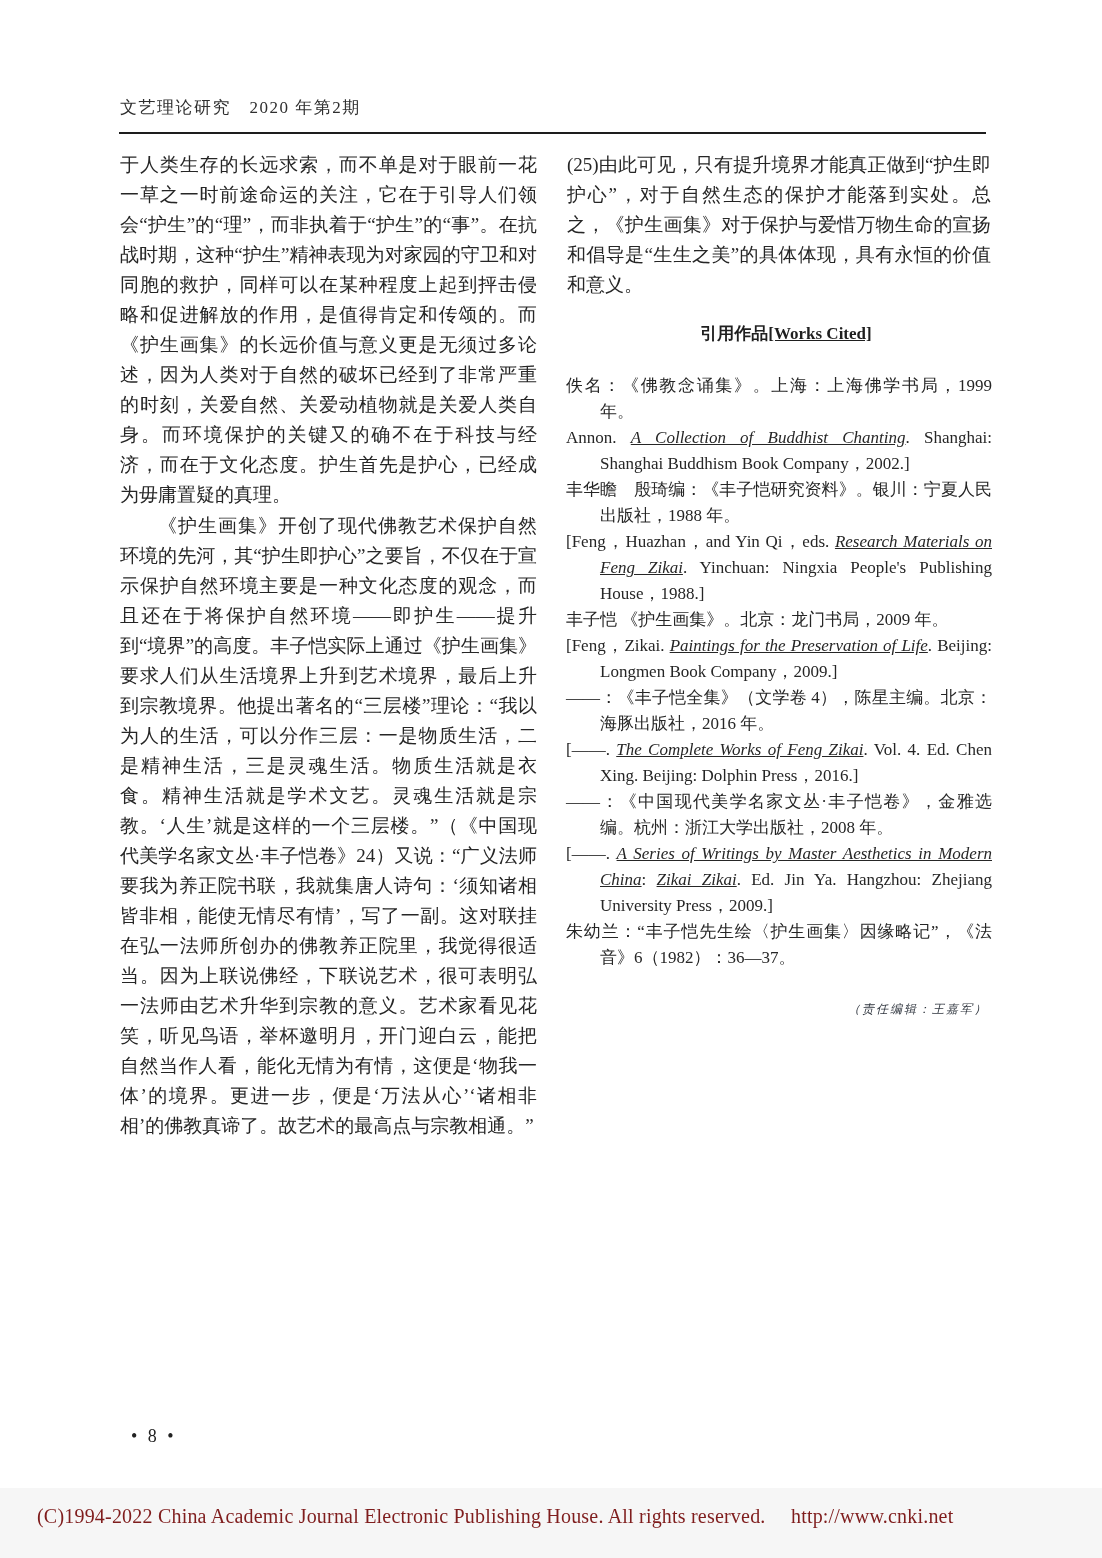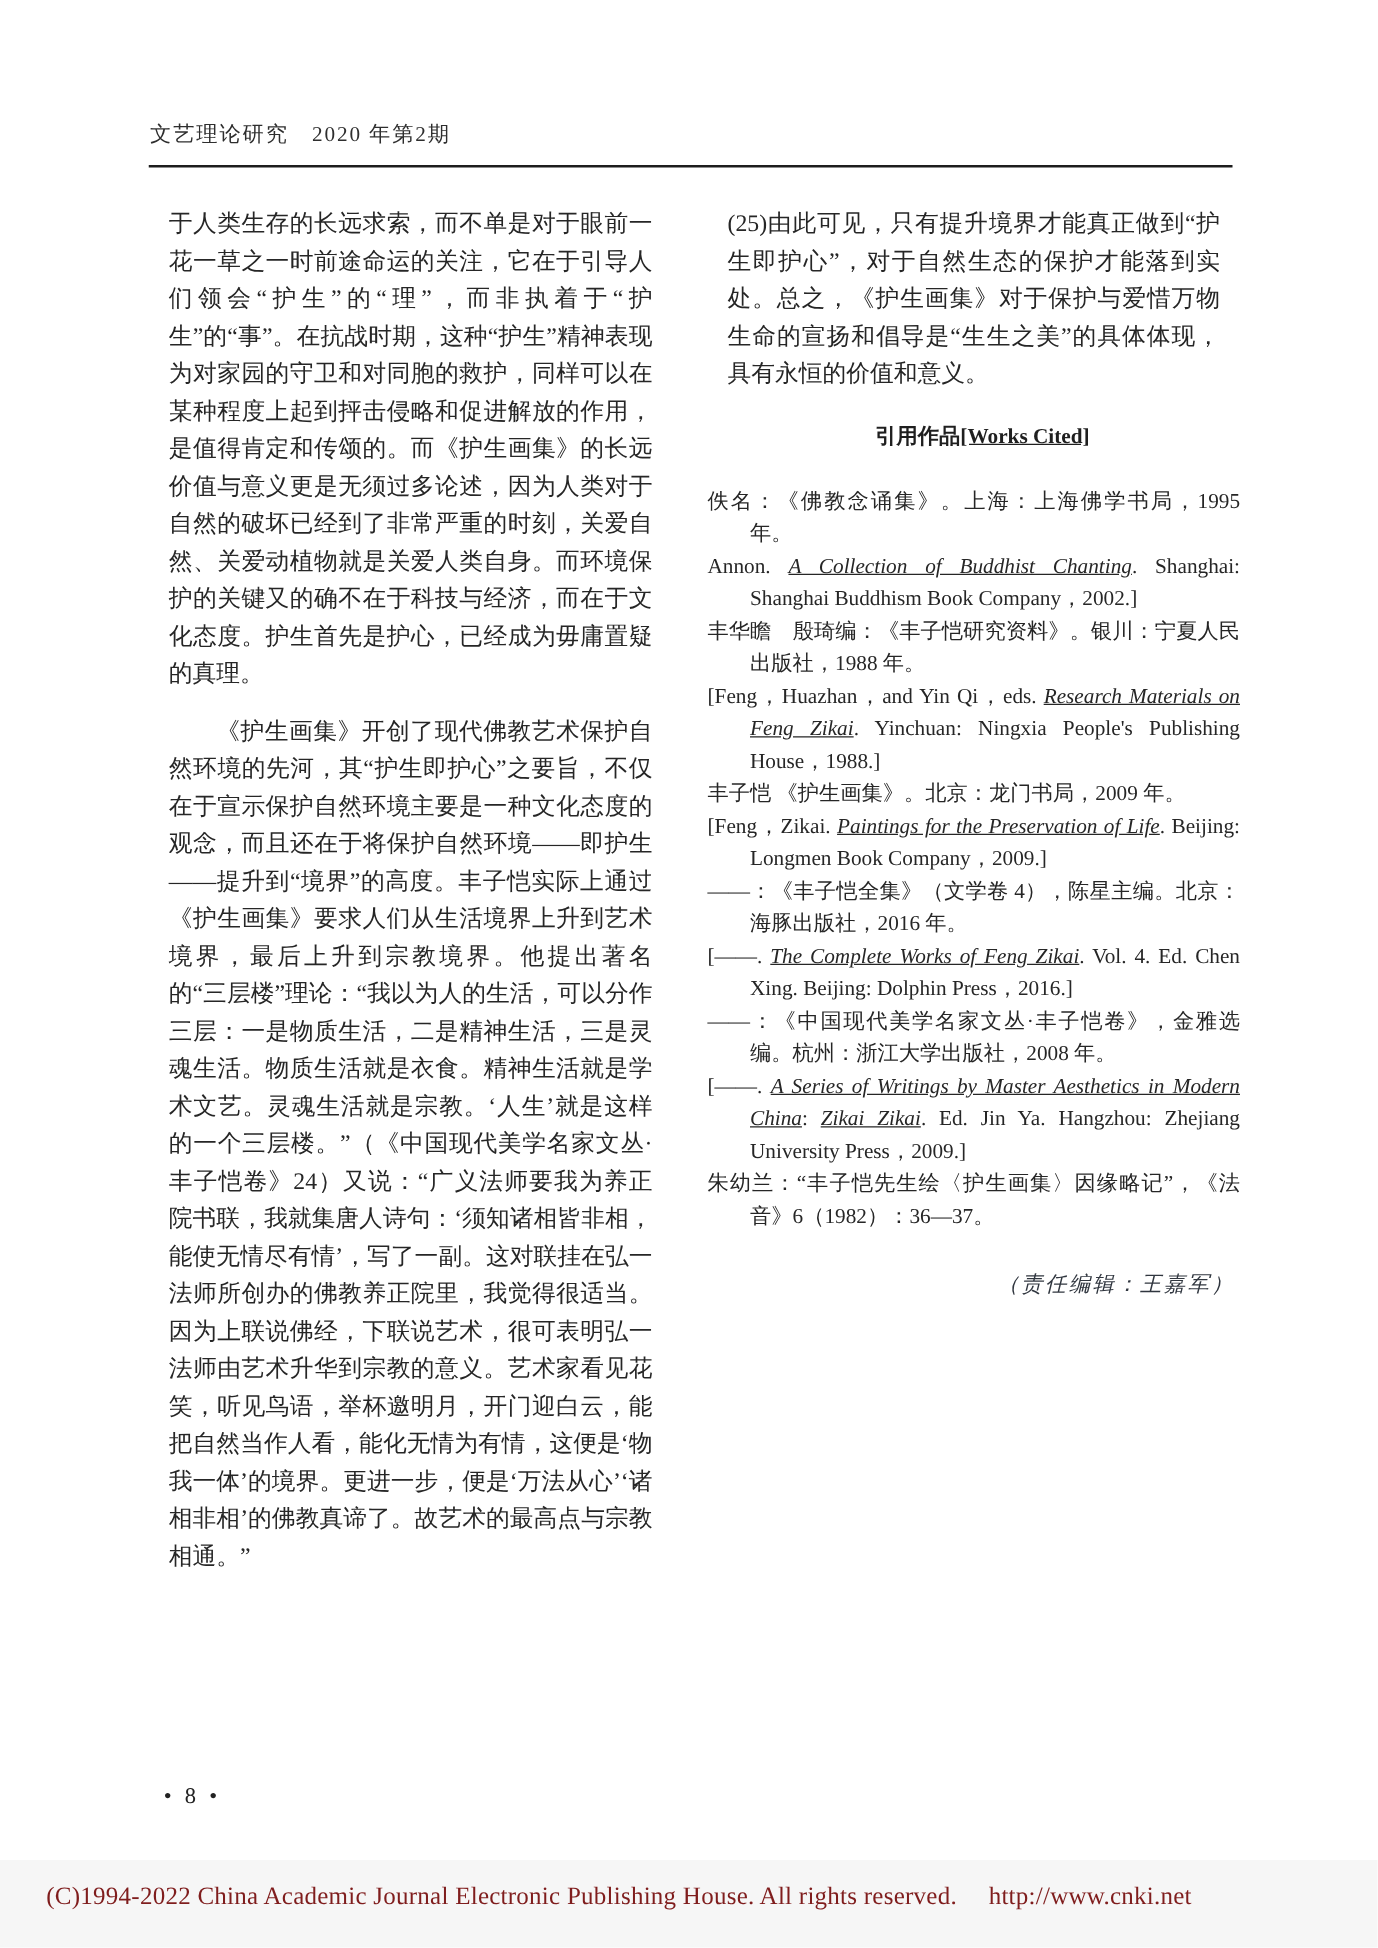--- a/index.html
+++ b/index.html
@@ -14,41 +14,41 @@
     font-size:17px; letter-spacing:1.5px; color:#2e2e2e;
   }
   .head-rule {
     position:absolute; left:119px; top:132px; width:867px; height:2px;
     background:#1d1d1d;
   }
   .col { position:absolute; top:149px; }
   .col-left  { left:119px; width:419px; }
   .col-right { left:566px; width:426px; }
   .para {
-    margin:16px; font-size:19px; line-height:30px;
+    margin:1px; font-size:19px; line-height:30px;
     text-align:justify; text-justify:inter-ideograph;
     color:#262626;
   }
   .para.indent { text-indent:2em; }
   .wc-heading {
     margin:21px 0 26px 0; text-align:center;
     font-size:17px; line-height:26px; font-weight:700; color:#1f1f1f;
   }
   .wc-heading .zh { font-family:"Liberation Sans","DejaVu Sans",sans-serif;margin-left:14px; }
   .wc-heading .en { font-family:"Liberation Serif","DejaVu Serif",serif;text-decoration:underline; }
   .bib-entry {
     margin:0; font-size:17px; line-height:26px;
     padding-left:2em; text-indent:-2em;
     text-align:justify; text-justify:inter-ideograph;
     color:#262626;
   }
   .bib-entry i { font-style:italic;text-decoration:underline; }
   .editor-note {
     margin:30px 4px 0 0; text-align:right;
-    font-size:17px; font-style:italic; color:#30363f;
+    font-size:12px; font-style:italic; color:#30363f;
     letter-spacing:2px;
   }
   .page-number {
     position:absolute; left:131px; top:1426px;
     font-size:18px; letter-spacing:3px; color:#222;
   }
   .footer-band {
     position:absolute; left:0; bottom:0; width:1102px; height:70px;
     background:#f6f6f6;
   }
@@ -70,21 +70,21 @@
   </div>
 
 <div class="col col-right">
   <div>
       <p class="para">(25)由此可见，只有提升境界才能真正做到“护生即护心”，对于自然生态的保护才能落到实处。总之，《护生画集》对于保护与爱惜万物生命的宣扬和倡导是“生生之美”的具体体现，具有永恒的价值和意义。</p>
     </div>
   <div class="wc-heading">
     <span class="zh">引用作品</span><span class="en">[Works Cited]</span>
   </div>
   <div>
-      <p class="bib-entry">佚名：《佛教念诵集》。上海：上海佛学书局，1995 年。</p>
+      <p class="bib-entry">佚名：《佛教念诵集》。上海：上海佛学书局，1999 年。</p>
       <p class="bib-entry">Annon. <i>A Collection of Buddhist Chanting</i>. Shanghai: Shanghai Buddhism Book Company，2002.]</p>
       <p class="bib-entry">丰华瞻　殷琦编：《丰子恺研究资料》。银川：宁夏人民出版社，1988 年。</p>
       <p class="bib-entry">[Feng，Huazhan，and Yin Qi，eds. <i>Research Materials on Feng Zikai</i>. Yinchuan: Ningxia People's Publishing House，1988.]</p>
       <p class="bib-entry">丰子恺 《护生画集》。北京：龙门书局，2009 年。</p>
       <p class="bib-entry">[Feng，Zikai. <i>Paintings for the Preservation of Life</i>. Beijing: Longmen Book Company，2009.]</p>
       <p class="bib-entry">——：《丰子恺全集》（文学卷 4），陈星主编。北京：海豚出版社，2016 年。</p>
       <p class="bib-entry">[——. <i>The Complete Works of Feng Zikai</i>. Vol. 4. Ed. Chen Xing. Beijing: Dolphin Press，2016.]</p>
       <p class="bib-entry">——：《中国现代美学名家文丛·丰子恺卷》，金雅选编。杭州：浙江大学出版社，2008 年。</p>
       <p class="bib-entry">[——. <i>A Series of Writings by Master Aesthetics in Modern China</i>: <i>Zikai Zikai</i>. Ed. Jin Ya. Hangzhou: Zhejiang University Press，2009.]</p>
       <p class="bib-entry">朱幼兰：“丰子恺先生绘〈护生画集〉因缘略记”，《法音》6（1982）：36—37。</p>

